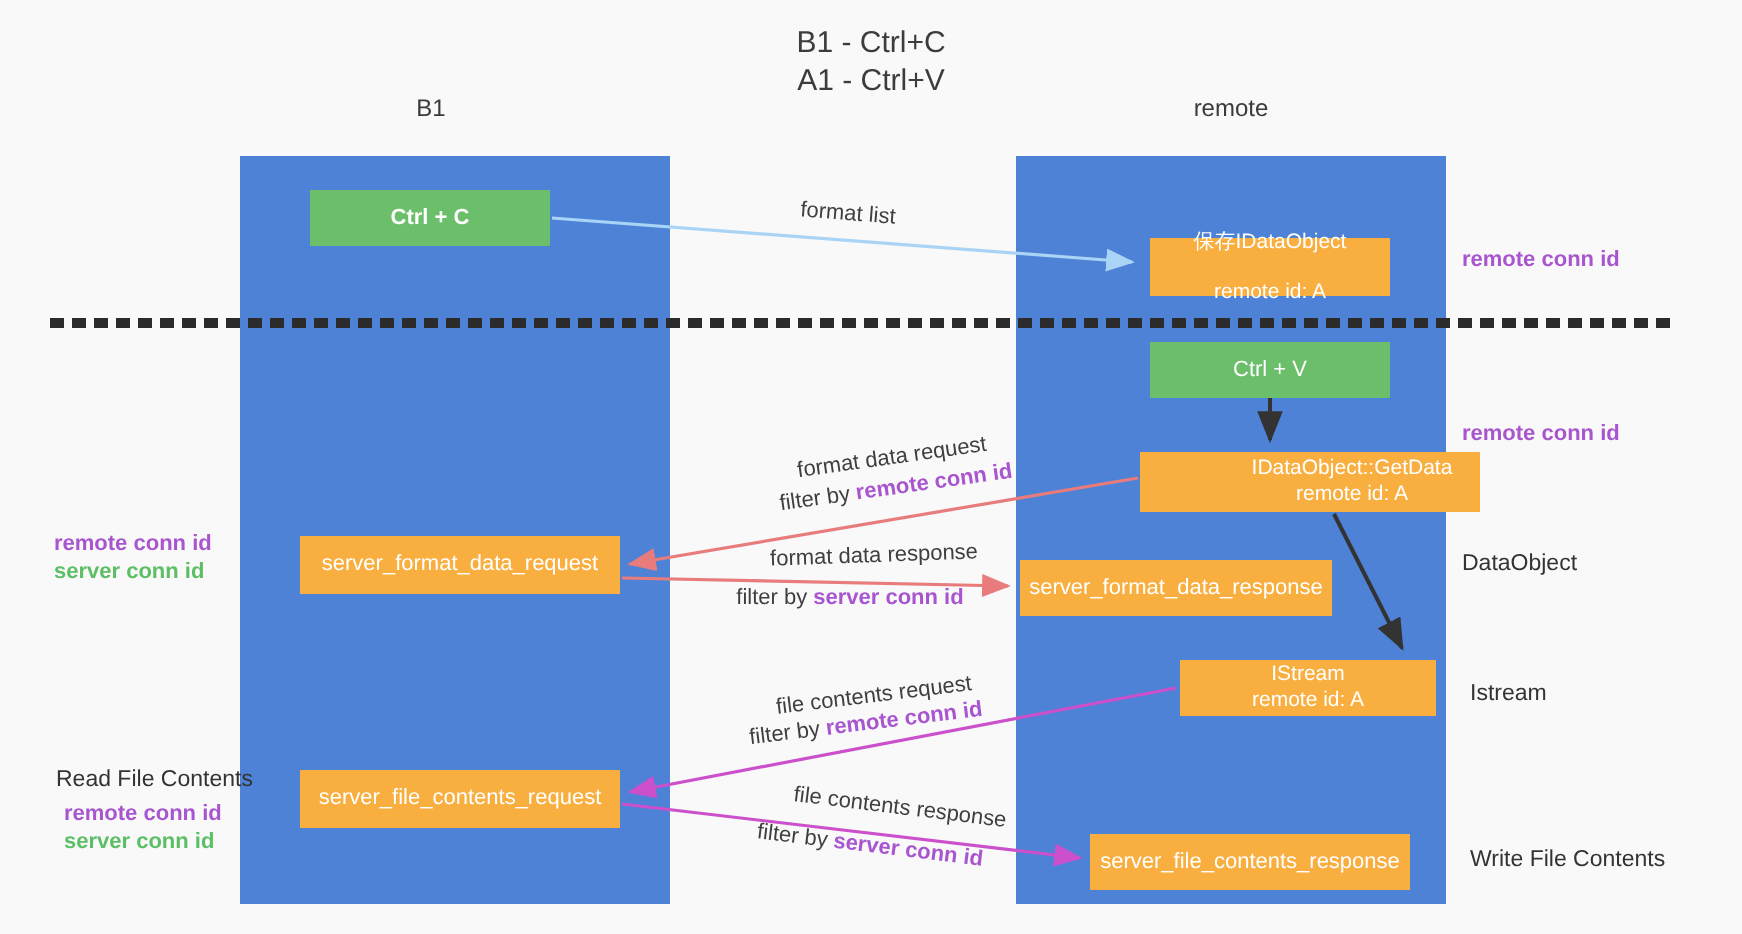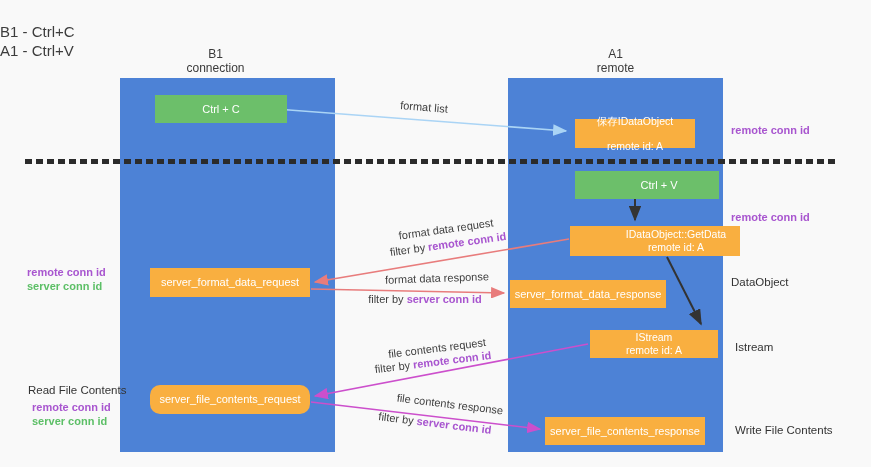--- a/index.html
+++ b/index.html
@@ -2,21 +2,21 @@
 <html style="--background: #f9f9f9; --column-blue: #4d82d6; --box-green: #6cbf6a; --box-orange: #f9af40; --box-text: #ffffff; --arrow-blue: #aad4f5; --arrow-red: #e87c7c; --arrow-magenta: #cc4fcc; --arrow-black: #333333; --label-purple: #a855cf; --label-green: #5cbf66; --text-dark: #3c3c3c; --divider-black: #2b2b2b;"><head>
 <meta charset="utf-8">
 <style>
   html,body{margin:0;padding:0;}
   .canvas{
     position:relative;width:871px;height:467px;overflow:hidden;
     background:var(--background);
     font-family:"Liberation Sans",sans-serif;
     color:var(--text-dark);
   }
-  .title{position:absolute;left:0;top:22px;width:100%;text-align:left;
+  .title{position:absolute;left:0;top:12px;width:100%;text-align:center;
     font-size:15px;line-height:19px;color:var(--text-dark);}
   .col-header{position:absolute;top:47px;width:215px;text-align:center;
     font-size:12px;line-height:14px;color:#3a3a3a;}
   .column{position:absolute;top:78px;width:215px;height:374px;background:var(--column-blue);}
   .dashed{position:absolute;left:25px;top:159px;width:813px;height:5px;
     background:repeating-linear-gradient(90deg,var(--divider-black) 0 7px,transparent 7px 11px);}
   .arrows{position:absolute;left:0;top:0;pointer-events:none;}
   .box{position:absolute;display:flex;flex-direction:column;align-items:center;justify-content:center;
     color:var(--box-text);text-align:center;font-size:11px;line-height:13px;white-space:nowrap;}
   .box.green{background:var(--box-green);}
@@ -35,24 +35,22 @@
 
 <div class="canvas">
 
   <div class="title">
     <div>B1 - Ctrl+C</div>
     <div>A1 - Ctrl+V</div>
   </div>
 
   <div class="col-header" style="left:108px;">
     <div>B1</div>
-    <div>connection</div>
   </div>
   <div class="col-header" style="left:508px;">
-    <div>A1</div>
     <div>remote</div>
   </div>
 
   <div class="column" style="left:120px;"></div>
   <div class="column" style="left:508px;"></div>
 
   <div class="dashed"></div>
 
   <svg class="arrows" width="871" height="467" viewBox="0 0 871 467">
     <defs>
@@ -71,30 +69,30 @@
     </defs>
     <line x1="276" y1="109" x2="566" y2="131" stroke="var(--arrow-blue)" stroke-width="1.6" marker-end="url(#mblue)"></line>
     <line x1="635" y1="199" x2="635" y2="220" stroke="var(--arrow-black)" stroke-width="2" marker-end="url(#mblack)"></line>
     <line x1="569" y1="239" x2="315" y2="282" stroke="var(--arrow-red)" stroke-width="1.6" marker-end="url(#mred)"></line>
     <line x1="311" y1="289" x2="504" y2="293" stroke="var(--arrow-red)" stroke-width="1.6" marker-end="url(#mred)"></line>
     <line x1="667" y1="257" x2="701" y2="324" stroke="var(--arrow-black)" stroke-width="2" marker-end="url(#mblack)"></line>
     <line x1="588" y1="344" x2="315" y2="396" stroke="var(--arrow-magenta)" stroke-width="1.6" marker-end="url(#mmagenta)"></line>
     <line x1="311" y1="402" x2="540" y2="429" stroke="var(--arrow-magenta)" stroke-width="1.6" marker-end="url(#mmagenta)"></line>
   </svg>
 
-  <div class="box green" style="left:155px;top:95px;width:132px;height:28px;">
+  <div class="box green" style="left:155px;top:95px;width:120px;height:28px;font-weight:bold;">
     <span>Ctrl + C</span>
   </div>
 
   <div class="box orange two-line" style="left:575px;top:119px;width:120px;height:29px;gap:12px;">
     <div>保存IDataObject</div>
     <div>remote id: A</div>
   </div>
 
-  <div class="box green" style="left:575px;top:171px;width:120px;height:28px;padding-left:24px;">
+  <div class="box green" style="left:575px;top:171px;width:120px;height:28px;">
     <span>Ctrl + V</span>
   </div>
 
   <div class="box orange two-line" style="left:570px;top:226px;width:128px;height:30px;padding-left:42px;">
     <div>IDataObject::GetData</div>
     <div>remote id: A</div>
   </div>
 
   <div class="box orange" style="left:150px;top:268px;width:160px;height:29px;">
     <span>server_format_data_request</span>
@@ -102,21 +100,21 @@
 
   <div class="box orange" style="left:510px;top:280px;width:156px;height:28px;">
     <span>server_format_data_response</span>
   </div>
 
   <div class="box orange two-line" style="left:590px;top:330px;width:128px;height:28px;">
     <div>IStream</div>
     <div>remote id: A</div>
   </div>
 
-  <div class="box orange" style="left:150px;top:385px;width:160px;height:29px;border-radius:10px;">
+  <div class="box orange" style="left:150px;top:385px;width:160px;height:29px;">
     <span>server_file_contents_request</span>
   </div>
 
   <div class="box orange" style="left:545px;top:417px;width:160px;height:28px;align-items:center;">
     <span>server_file_contents_response</span>
   </div>
 
   <div class="mid-label" style="left:424px;top:107px;transform:translate(-50%,-50%) rotate(4.5deg);">
     <span>format list</span>
   </div>

